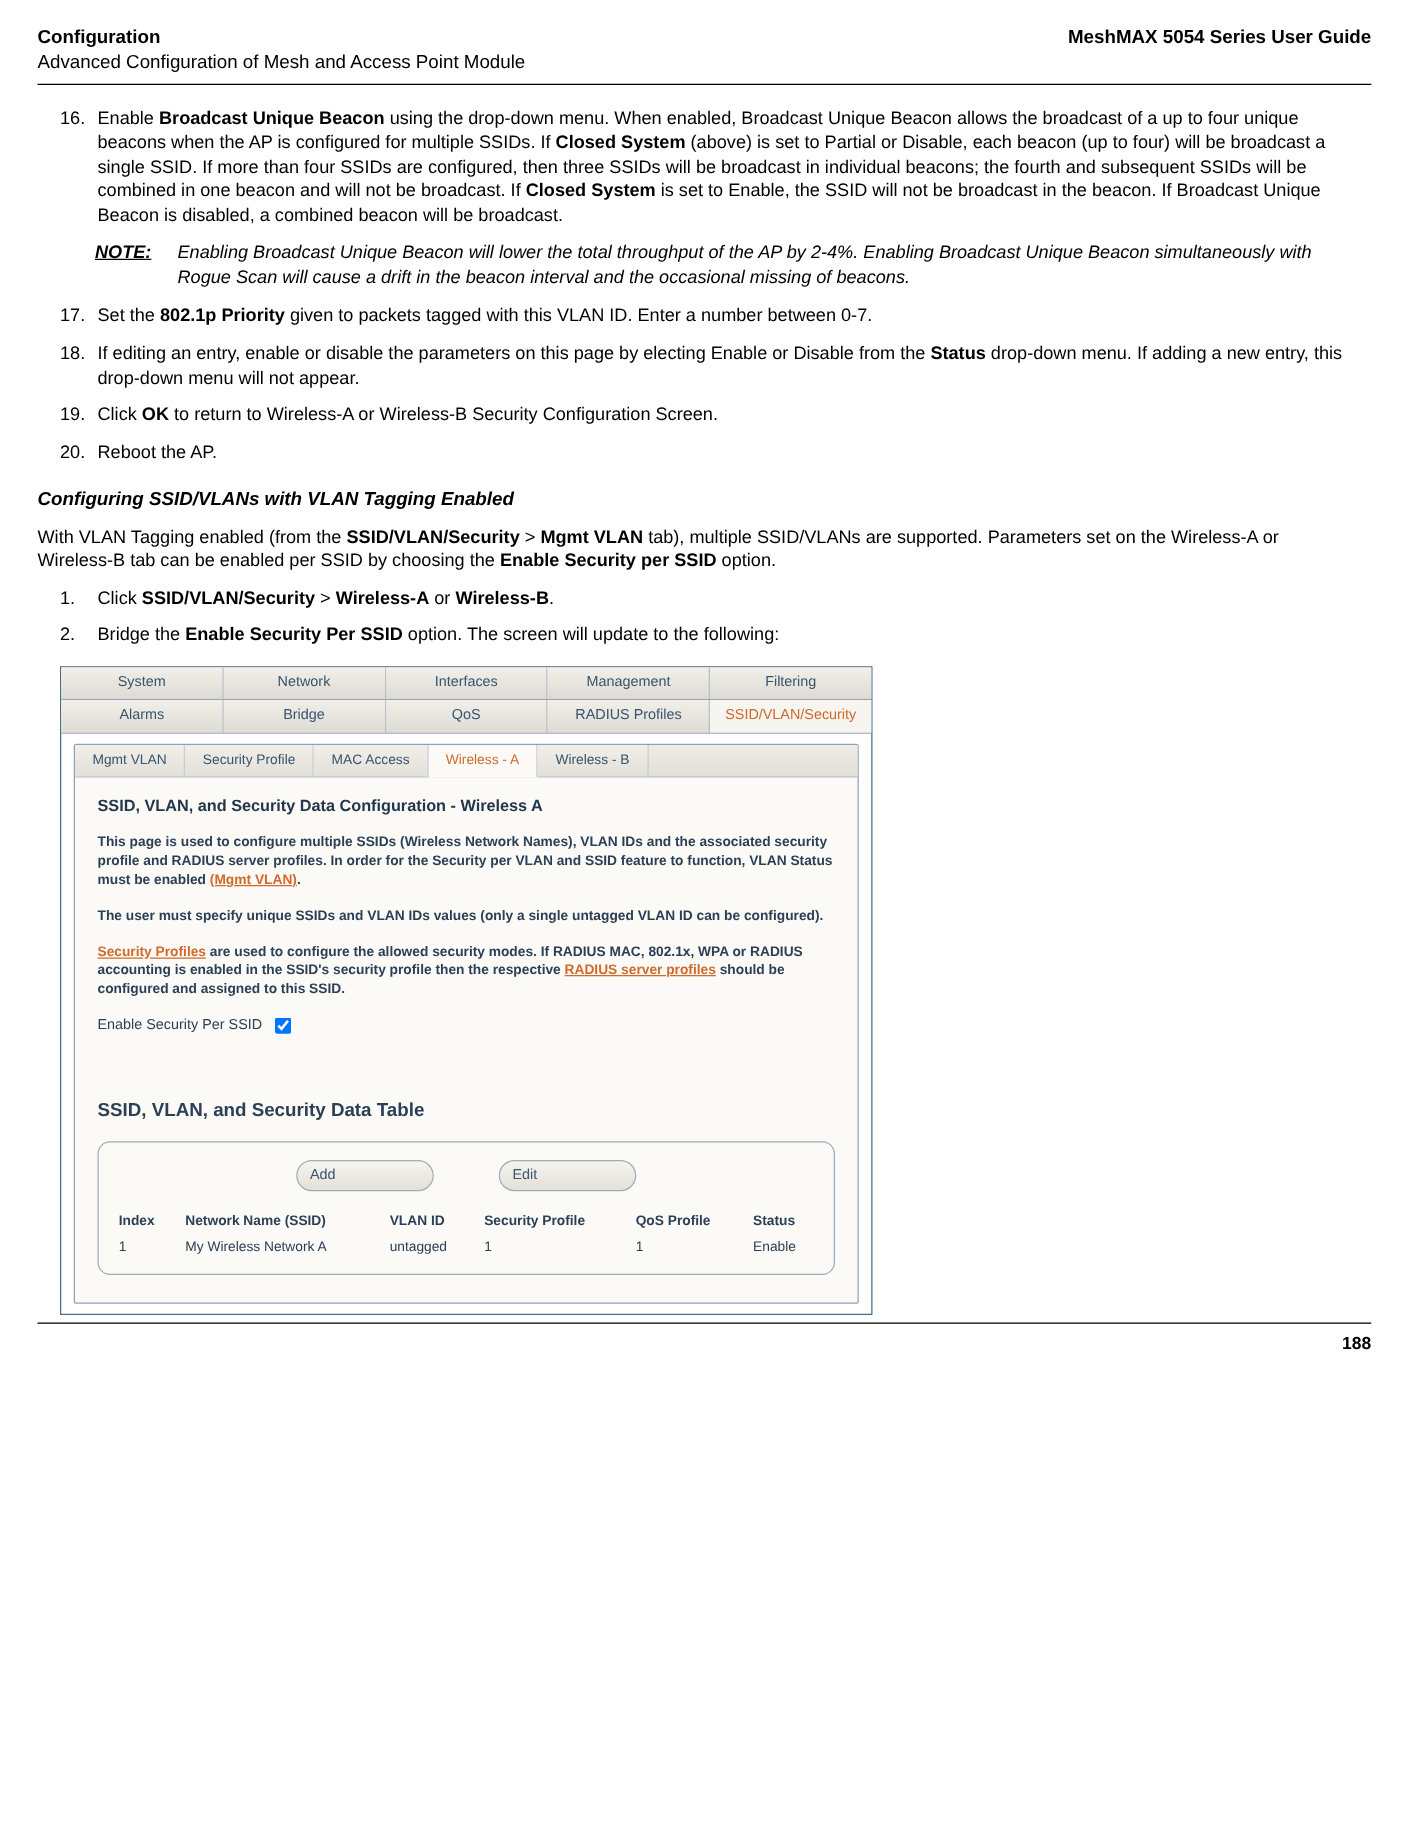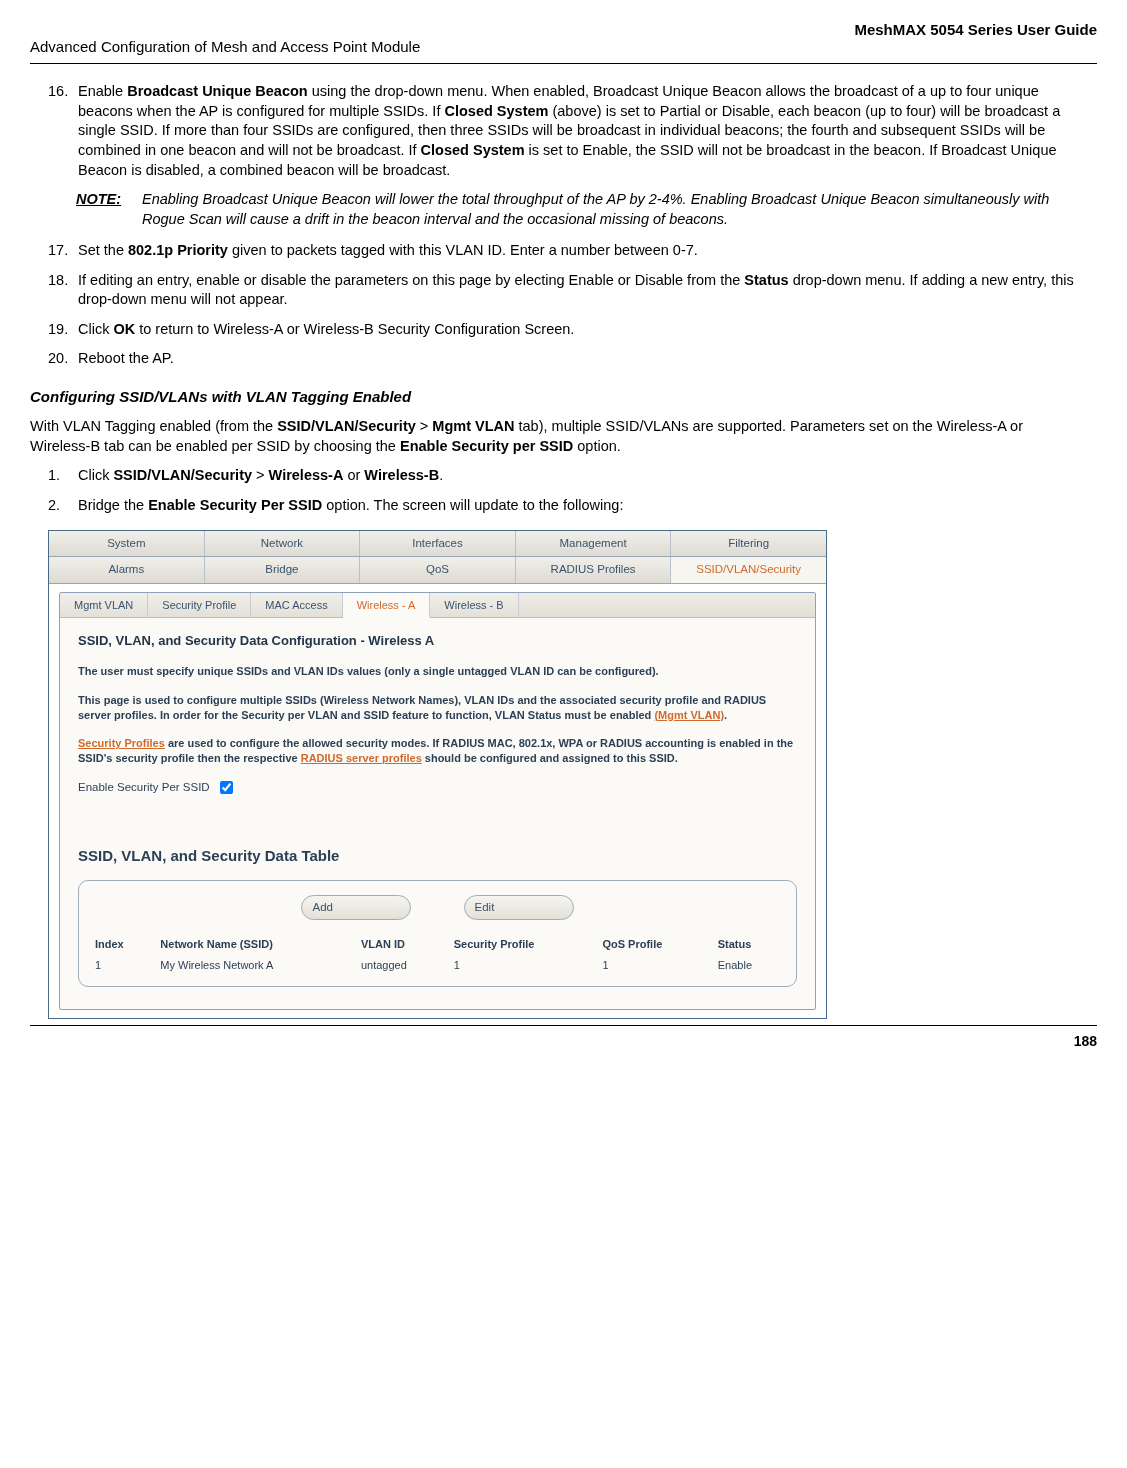--- a/index.html
+++ b/index.html
@@ -11,21 +11,21 @@
       padding: 20px 30px;
       font-size: 14.5px;
       line-height: 1.35;
     }
     .header-row {
       display: flex;
       justify-content: space-between;
       align-items: flex-start;
     }
     .header-left .title { font-weight: bold; font-size: 15px; }
-    .header-left .subtitle { font-size: 15px; color: #000; margin-top: 17px; }
+    .header-left .subtitle { font-size: 15px; color: #000; }
     .header-right { font-weight: bold; font-size: 15px; text-align: right; }
     hr.rule { border: none; border-top: 1px solid #000; margin: 6px 0; }
     .footer-rule { margin-top: 14px; }
     .page-number { text-align: right; font-weight: bold; font-size: 14px; margin-top: 4px; }
 
     .content { margin-top: 18px; }
     .step { display: flex; align-items: flex-start; margin-bottom: 10px; padding-left: 18px; }
     .step.n2 { padding-left: 18px; }
     .step-num { min-width: 30px; flex-shrink: 0; }
     .step-text { flex: 1; }
@@ -35,21 +35,21 @@
 
     .section-heading { font-weight: bold; font-style: italic; font-size: 15px; margin: 18px 0 10px 0; }
     .para { margin-bottom: 10px; padding-right: 10px; }
 
     b { font-weight: bold; }
 
     
     .shot-wrapper {
       margin-left: 18px;
       margin-top: 14px;
-      width: 779px;
+      width: 650px;
       background: #fff;
       border: 1px solid #4a6a8a;
       padding: 0;
     }
     .tabs-outer {
       display: flex;
       width: 100%;
       background: linear-gradient(#e8e5df, #d5d2cb);
       border-bottom: 1px solid #9aa5b5;
     }
@@ -118,20 +118,21 @@
     }
     table.data-tbl { width: 100%; border-collapse: collapse; font-size: 11px; color: #2b3f55; }
     table.data-tbl th { text-align: left; font-weight: bold; padding: 3px 6px; }
     table.data-tbl td { padding: 3px 6px; }
   </style>
 </head>
 <body>
 
 <div class="header-row">
   <div class="header-left">
+    <div class="title">Configuration</div>
     <div class="subtitle">Advanced Configuration of Mesh and Access Point Module</div>
   </div>
   <div class="header-right">MeshMAX 5054 Series User Guide</div>
 </div>
 <hr class="rule">
 
 <div class="content">
 
   <div class="step">
     <div class="step-num">16.</div>
@@ -210,24 +211,24 @@
     <div class="inner-panel">
       <div class="inner-tabs">
         <div class="itab">Mgmt VLAN</div>
         <div class="itab">Security Profile</div>
         <div class="itab">MAC Access</div>
         <div class="itab active">Wireless - A</div>
         <div class="itab">Wireless - B</div>
       </div>
       <div class="inner-content">
         <div class="ic-title">SSID, VLAN, and Security Data Configuration - Wireless A</div>
-        <div class="ic-para">The user must specify unique SSIDs and VLAN IDs values (only a single untagged VLAN ID can be configured).</div>
         <div class="ic-para">
           <span>This page is used to configure multiple SSIDs (Wireless Network Names), VLAN IDs and the associated security profile and RADIUS server profiles. In order for the Security per VLAN and SSID feature to function, VLAN Status must be enabled </span><span class="a">(Mgmt VLAN)</span><span>.</span>
         </div>
+        <div class="ic-para">The user must specify unique SSIDs and VLAN IDs values (only a single untagged VLAN ID can be configured).</div>
         <div class="ic-para">
           <span class="a">Security Profiles</span><span> are used to configure the allowed security modes. If RADIUS MAC, 802.1x, WPA or RADIUS accounting is enabled in the SSID's security profile then the respective </span><span class="a">RADIUS server profiles</span><span> should be configured and assigned to this SSID.</span>
         </div>
 
         <div class="enable-row">
           <span>Enable Security Per SSID</span>
           <input type="checkbox" checked="" style="">
         </div>
 
         <div class="table-title">SSID, VLAN, and Security Data Table</div>

